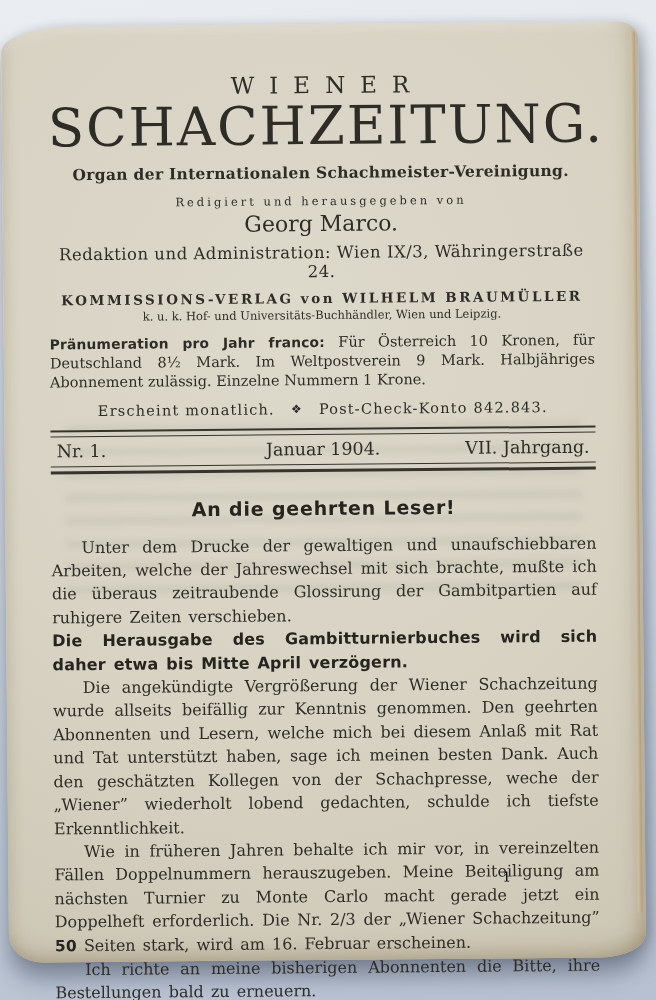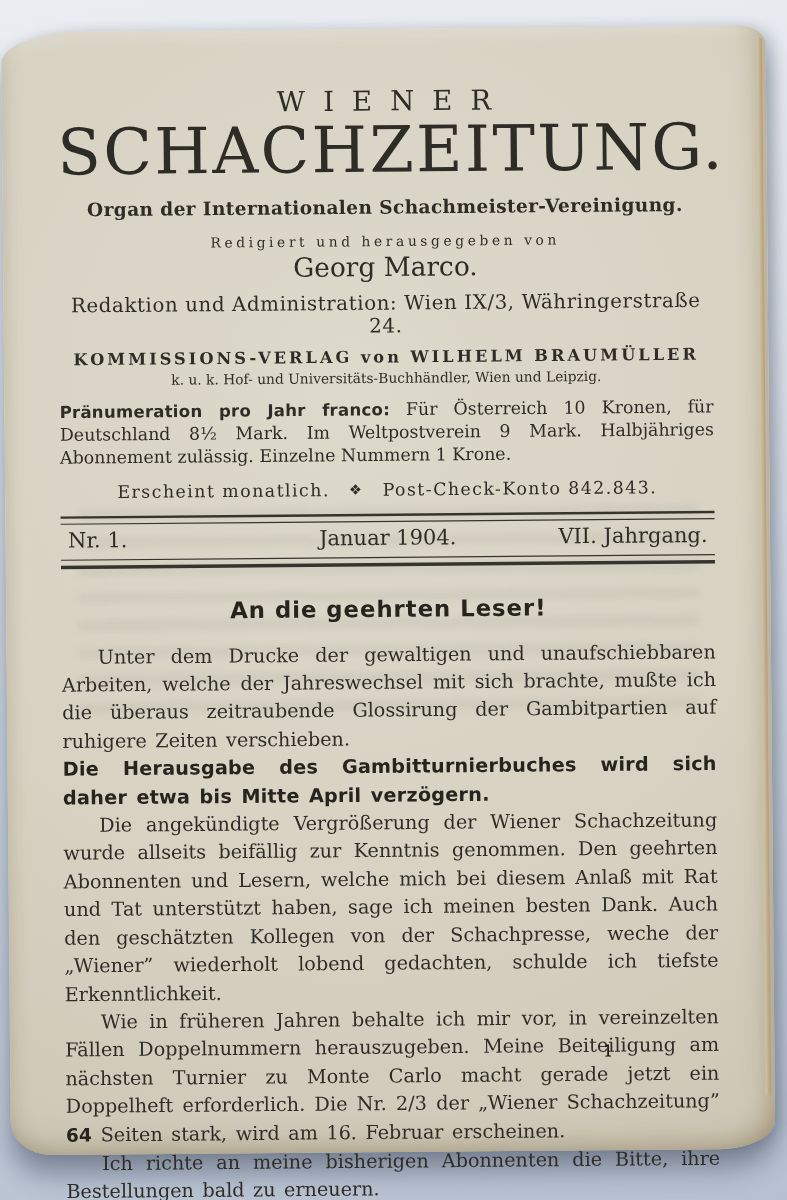--- a/index.html
+++ b/index.html
@@ -96,21 +96,21 @@
         <div class="cell r">VII. Jahrgang.</div>
       </div>
       <div class="rule-b"></div>
 
       <div class="article-title">An die geehrten Leser!</div>
 
       <div class="body">
         <p class="indent">Unter dem Drucke der gewaltigen und unaufschiebbaren Arbeiten, welche der Jahreswechsel mit sich brachte, mußte ich die überaus zeitraubende Glossirung der Gambitpartien auf ruhigere Zeiten verschieben.</p>
         <p class="bold-sans">Die Herausgabe des Gambitturnierbuches wird sich daher etwa bis Mitte April verzögern.</p>
         <p class="indent">Die angekündigte Vergrößerung der Wiener Schachzeitung wurde allseits beifällig zur Kenntnis genommen. Den geehrten Abonnenten und Lesern, welche mich bei diesem Anlaß mit Rat und Tat unterstützt haben, sage ich meinen besten Dank.  Auch den geschätzten Kollegen von der Schachpresse, weche der „Wiener” wiederholt lobend gedachten, schulde ich tiefste Erkenntlichkeit.</p>
-        <p class="indent"><span>Wie in früheren Jahren behalte ich mir vor, in vereinzelten Fällen Doppelnummern herauszugeben. Meine Beiteiligung am nächsten Turnier zu Monte Carlo macht gerade jetzt ein Doppelheft erforderlich. Die Nr. 2/3 der „Wiener Schachzeitung” </span><span class="bold-sans">64</span><span> Seiten stark, wird am 16. Februar erscheinen.</span></p>
+        <p class="indent"><span>Wie in früheren Jahren behalte ich mir vor, in vereinzelten Fällen Doppelnummern herauszugeben. Meine Beiteiligung am nächsten Turnier zu Monte Carlo macht gerade jetzt ein Doppelheft erforderlich. Die Nr. 2/3 der „Wiener Schachzeitung” </span><span class="bold-sans">50</span><span> Seiten stark, wird am 16. Februar erscheinen.</span></p>
         <p class="indent">Ich richte an meine bisherigen Abonnenten die Bitte, ihre Bestellungen bald zu erneuern.</p>
       </div>
 
     </div>
 
     <div class="page-number">1</div>
   </div>
 </div>
 
 </body></html>

